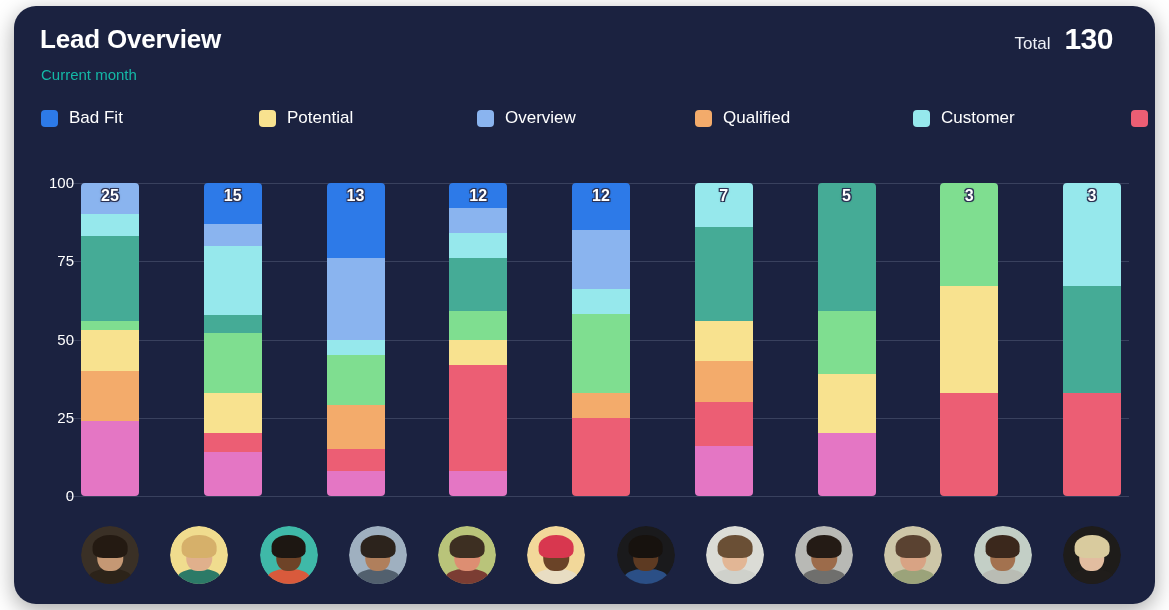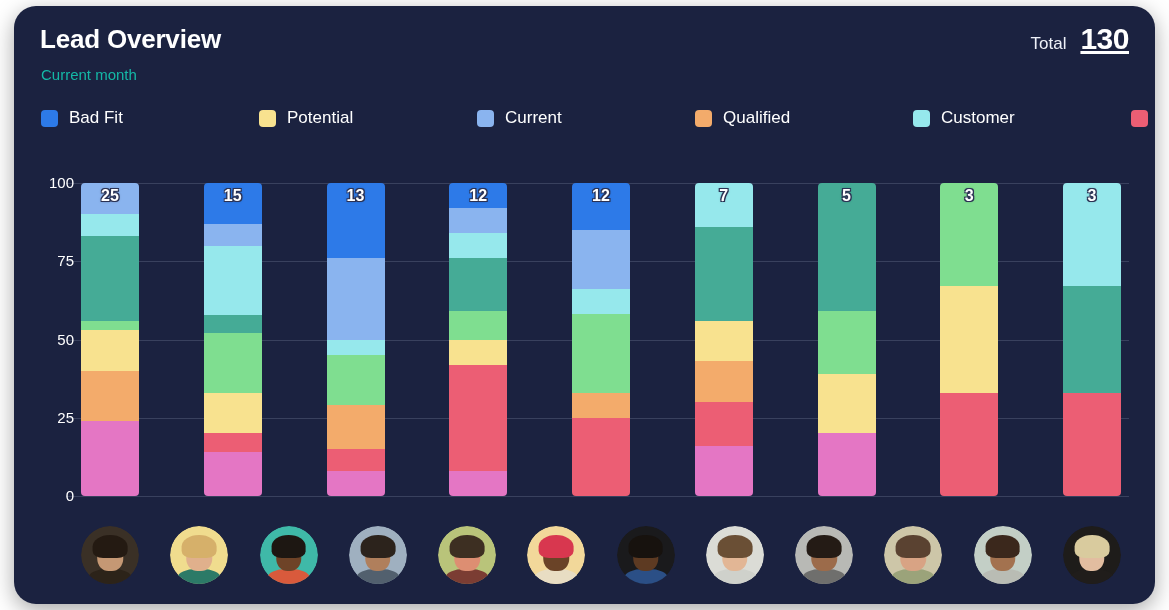--- a/index.html
+++ b/index.html
@@ -20,21 +20,21 @@
     height: 598px;
     background: #1b2240;
     border-radius: 22px;
     box-shadow: 0 6px 22px rgba(0,0,0,0.35);
     overflow: hidden;
   }
 
   
   #header {
     position: absolute;
-    left: 0; top: 0; right: 0; height: 92px; padding-left: 36px;
+    left: 0; top: 0; right: 16px; height: 92px; padding-left: 36px;
   }
   #title {
     position: absolute;
     left: 26px; top: 18px;
     font-size: 26px;
     font-weight: bold;
     color: #ffffff;
     letter-spacing: -0.2px;
   }
   #subtitle {
@@ -52,21 +52,20 @@
   }
   #total-label {
     font-size: 17px;
     color: #eef1f8;
   }
   #total-value {
     font-size: 30px;
     font-weight: bold;
     color: #ffffff;
     letter-spacing: -0.5px;
-    text-decoration: underline;
   }
 
   
   #legend {
     position: absolute;
     left: 27px;
     top: 96px;
     width: 1166px;
     display: grid;
     grid-template-columns: repeat(5, 218px);
@@ -229,21 +228,21 @@
       <div class="legend-item">
         <span class="legend-swatch" style="background: rgb(45, 122, 232);"></span>
         <span class="legend-label">Bad Fit</span>
       </div>
       <div class="legend-item">
         <span class="legend-swatch" style="background: rgb(248, 226, 143);"></span>
         <span class="legend-label">Potential</span>
       </div>
       <div class="legend-item">
         <span class="legend-swatch" style="background: rgb(138, 180, 239);"></span>
-        <span class="legend-label">Current</span>
+        <span class="legend-label">Overview</span>
       </div>
       <div class="legend-item">
         <span class="legend-swatch" style="background: rgb(243, 171, 107);"></span>
         <span class="legend-label">Qualified</span>
       </div>
       <div class="legend-item">
         <span class="legend-swatch" style="background: rgb(150, 232, 236);"></span>
         <span class="legend-label">Customer</span>
       </div>
       <div class="legend-item">

